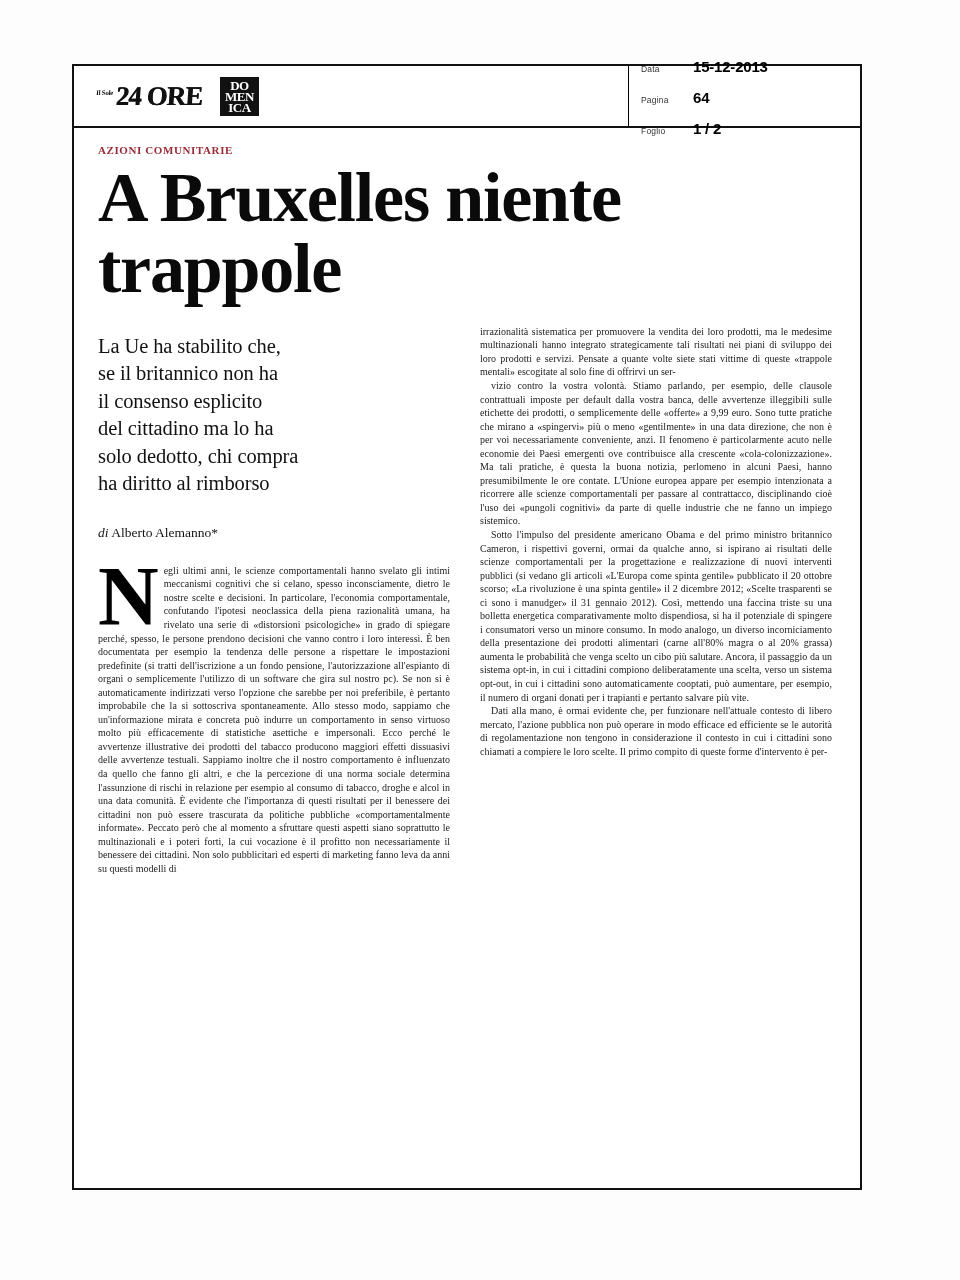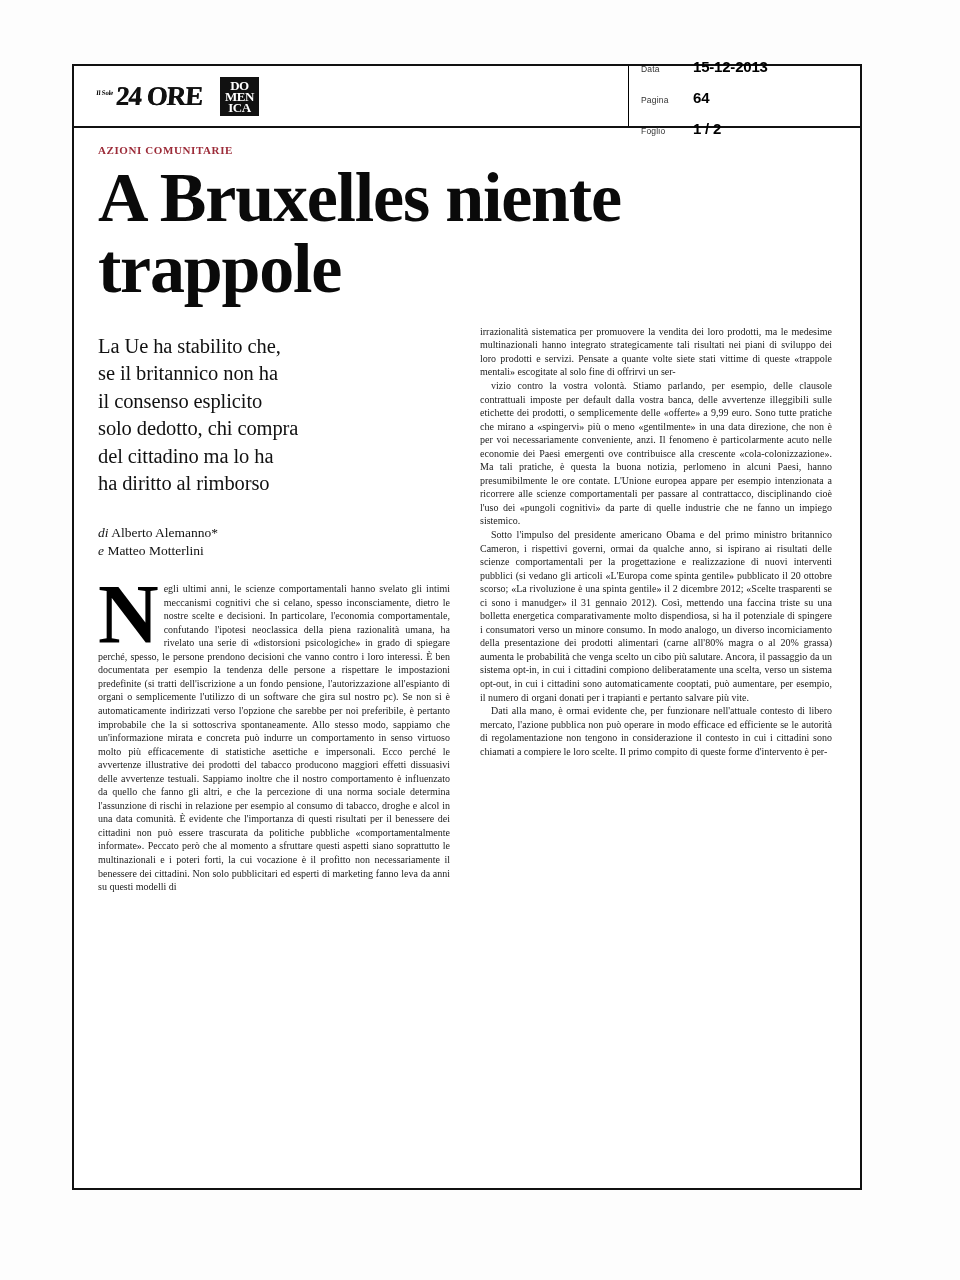--- a/index.html
+++ b/index.html
@@ -230,33 +230,29 @@
       <div class="kicker" style="color: rgb(156, 43, 56);">AZIONI COMUNITARIE</div>
       <h1 class="headline">A Bruxelles niente trappole</h1>
 
       <div class="columns">
 
         <div class="col col-left">
           <div class="deck">
             <div>La Ue ha stabilito che,</div>
             <div>se il britannico non ha</div>
             <div>il consenso esplicito</div>
+            <div>del cittadino ma lo ha</div>
             <div>solo dedotto, chi compra</div>
-            <div>del cittadino ma lo ha</div>
             <div>ha diritto al rimborso</div>
           </div>
 
           <div class="byline">
             <div>
               <i>di</i>
               <b>Alberto Alemanno*</b>
-            </div>
-            <div>
-              <i>e</i>
-              <b>Matteo Motterlini</b>
             </div>
           </div>
 
           <div class="body-text">
             <p class="dropcap-para">Negli ultimi anni, le scienze comportamentali hanno svelato gli intimi meccanismi cognitivi che si celano, spesso inconsciamente, dietro le nostre scelte e decisioni. In particolare, l'economia comportamentale, confutando l'ipotesi neoclassica della piena razionalità umana, ha rivelato una serie di «distorsioni psicologiche» in grado di spiegare perché, spesso, le persone prendono decisioni che vanno contro i loro interessi. È ben documentata per esempio la tendenza delle persone a rispettare le impostazioni predefinite (si tratti dell'iscrizione a un fondo pensione, l'autorizzazione all'espianto di organi o semplicemente l'utilizzo di un software che gira sul nostro pc). Se non si è automaticamente indirizzati verso l'opzione che sarebbe per noi preferibile, è pertanto improbabile che la si sottoscriva spontaneamente. Allo stesso modo, sappiamo che un'informazione mirata e concreta può indurre un comportamento in senso virtuoso molto più efficacemente di statistiche asettiche e impersonali. Ecco perché le avvertenze illustrative dei prodotti del tabacco producono maggiori effetti dissuasivi delle avvertenze testuali. Sappiamo inoltre che il nostro comportamento è influenzato da quello che fanno gli altri, e che la percezione di una norma sociale determina l'assunzione di rischi in relazione per esempio al consumo di tabacco, droghe e alcol in una data comunità. È evidente che l'importanza di questi risultati per il benessere dei cittadini non può essere trascurata da politiche pubbliche «comportamentalmente informate». Peccato però che al momento a sfruttare questi aspetti siano soprattutto le multinazionali e i poteri forti, la cui vocazione è il profitto non necessariamente il benessere dei cittadini. Non solo pubblicitari ed esperti di marketing fanno leva da anni su questi modelli di</p>
           </div>
         </div>
 
         <div class="col col-right">
           <div class="body-text">

